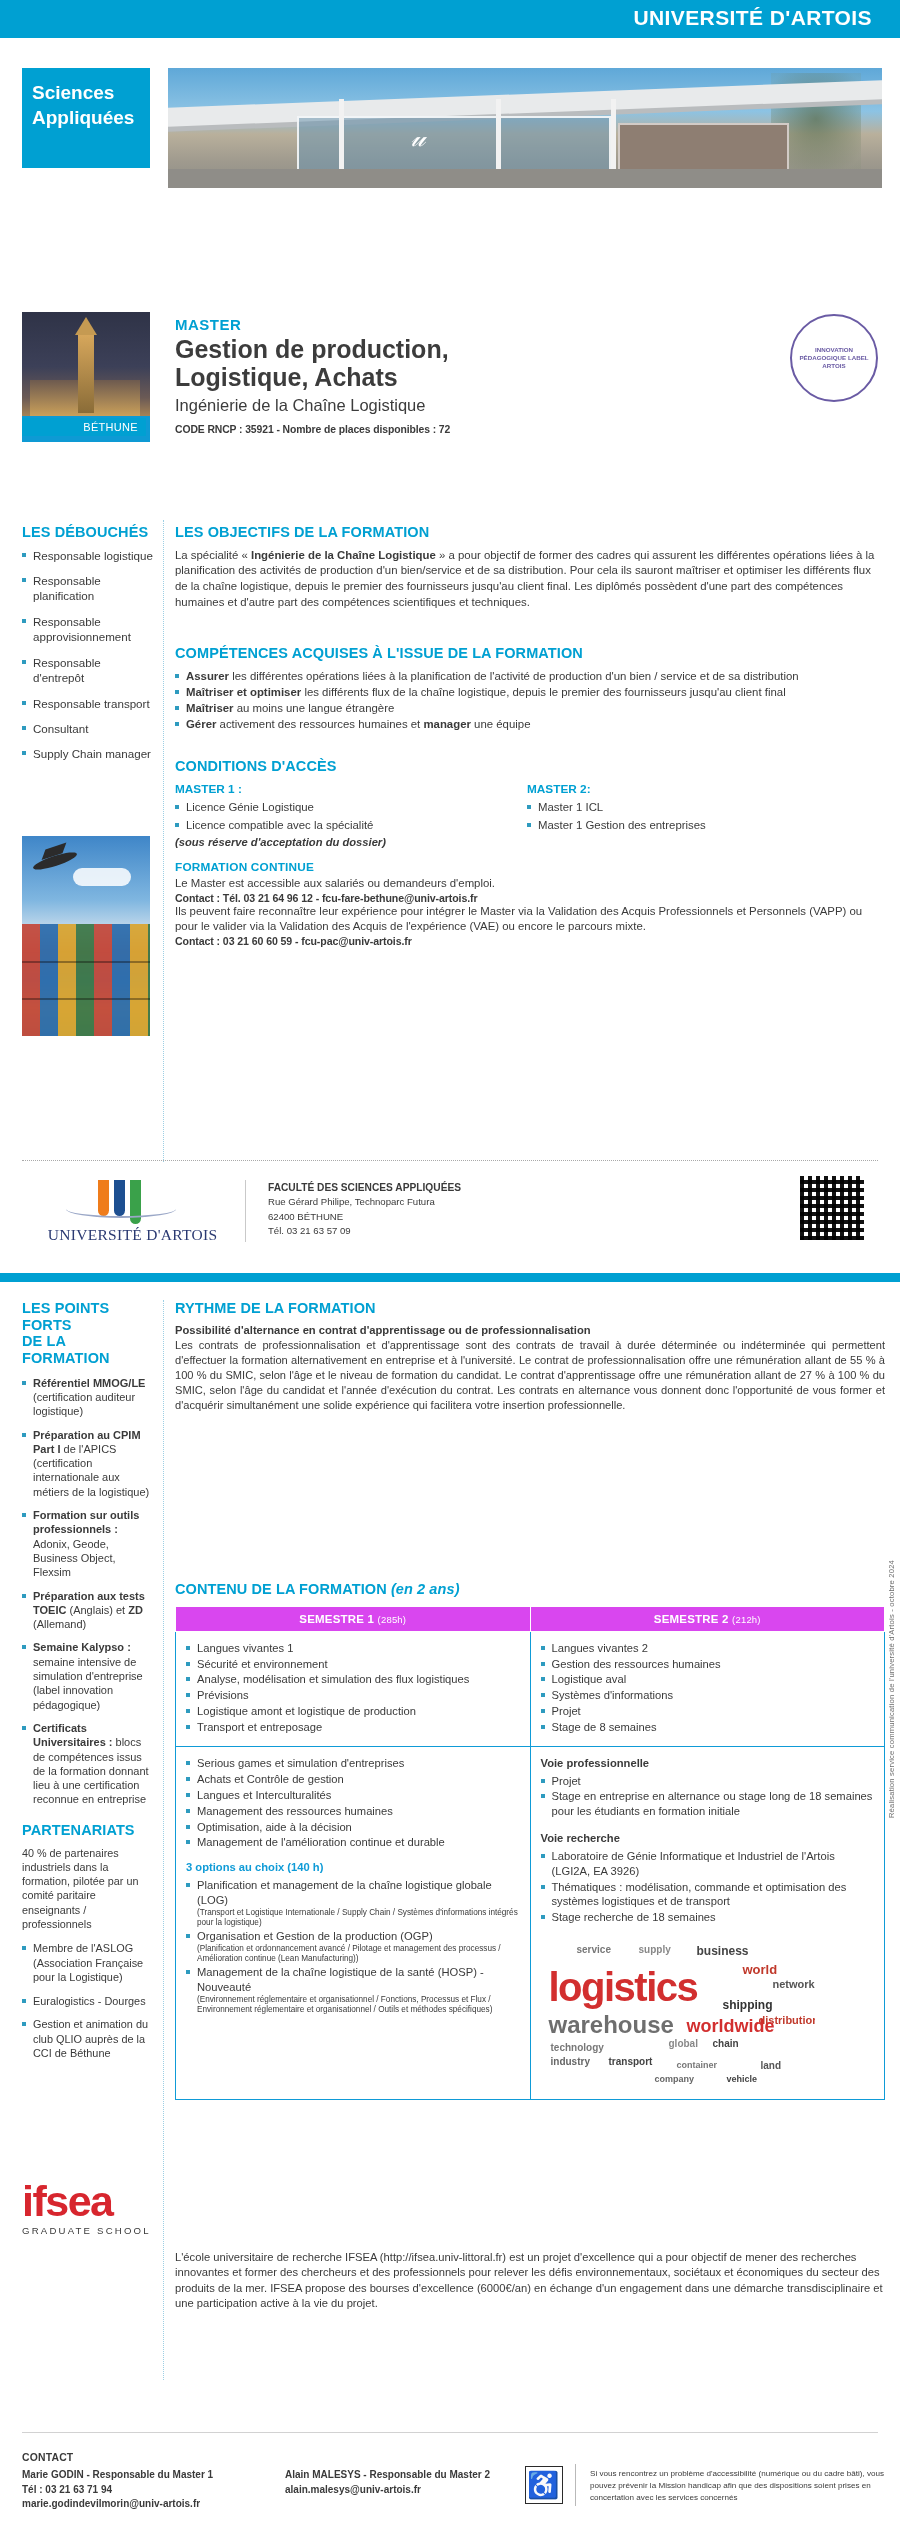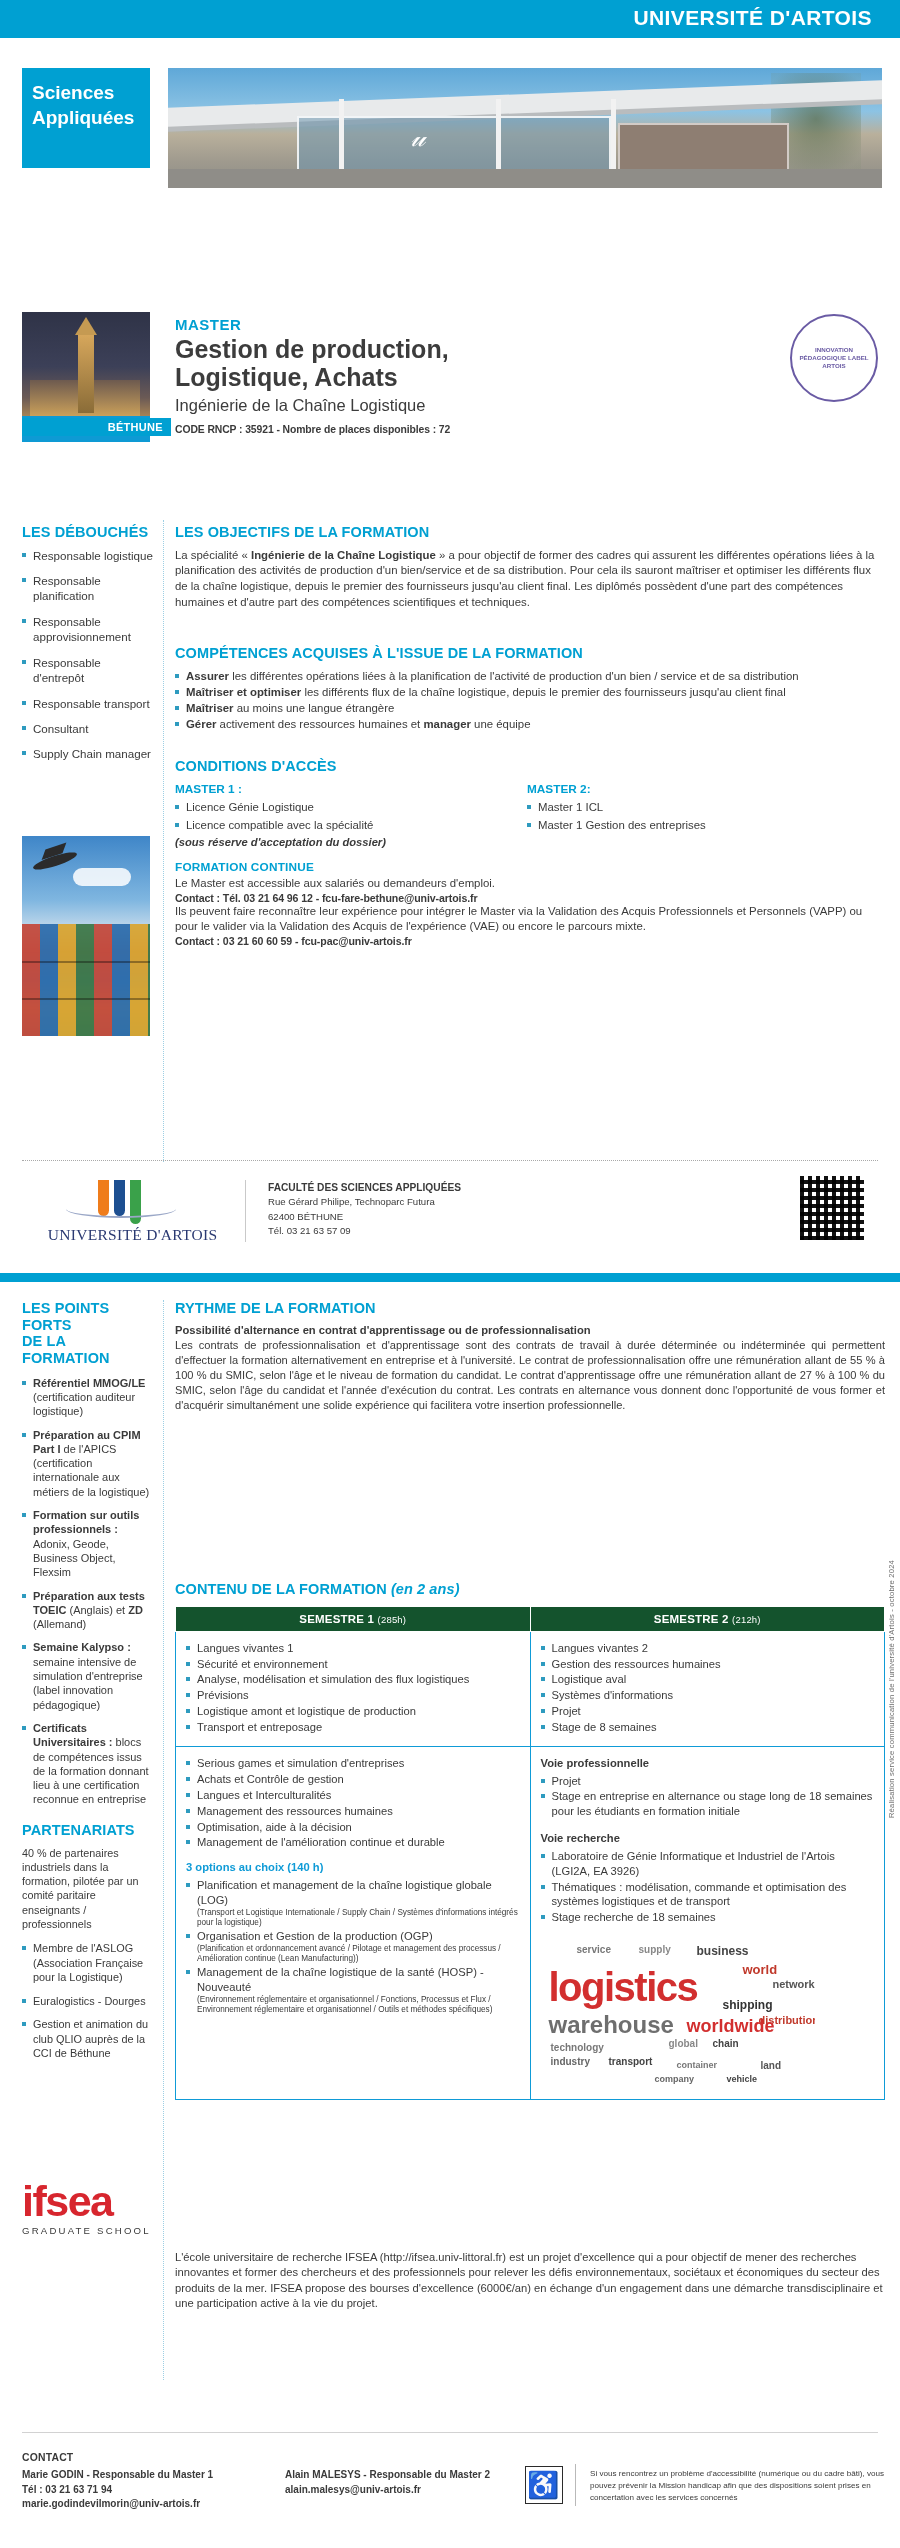--- a/index.html
+++ b/index.html
@@ -83,22 +83,22 @@
   }
   .bethune-photo .roofs {
     position:absolute; left:6%; bottom:20%; width:86%; height:28%;
     background:linear-gradient(#6d5a4f,#caa05a);
   }
   .bethune-photo .water {
     position:absolute; left:0; bottom:0; width:100%; height:20%;
     background:#0e9ad4;
   }
   .bethune-label {
-    position:absolute; left:22px; top:418px; width:149px;
-    background:#00a0d2; color:#fff; font-size:11px; font-weight:bold;
+    position:absolute; left:22px; top:418px; width:124px;
+    background:#00a0d2; color:#fff; font-size:11px; font-weight:normal;
     text-align:right; padding:3px 8px; letter-spacing:.3px;
   }
 
   
   .cargo-photo {
     position:absolute; left:22px; top:836px; width:128px; height:200px;
     background:linear-gradient(#3f86c8 0%, #7fb6e0 32%, #bcd6ea 45%, #b14a43 58%, #2f6fae 72%, #c7a437 86%, #4b7c53 100%);
     overflow:hidden;
   }
   .cargo-photo .plane {
@@ -211,21 +211,21 @@
   #partenariats .body-txt { font-size:10.8px; line-height:1.32; }
   #partenariats ul.bl > li { margin-bottom:9px; font-size:10.9px; }
 
   #rythme { top:1300px; }
   #rythme .body-txt { font-size:11.1px; line-height:1.36; text-align:justify; }
   #rythme .lead { font-weight:bold; font-size:11.2px; margin-bottom:2px; }
 
   #contenu { top:1581px; }
   .grid-tbl { width:710px; border-collapse:collapse; table-layout:fixed; margin-top:8px; }
   .grid-tbl th {
-    background:#14532d; color:#fff; font-size:11.5px; font-weight:bold;
+    background:#d946ef; color:#fff; font-size:11.5px; font-weight:bold;
     padding:6px 4px; text-align:center; border:1px solid #ffffff;
     letter-spacing:.2px;
   }
   .grid-tbl th .hrs { font-size:9.5px; font-weight:normal; }
   .grid-tbl td {
     vertical-align:top; padding:9px 10px 10px 10px; border:1px solid #0f9bd7;
     font-size:11.2px; line-height:1.3;
   }
   .grid-tbl td ul.bl > li { font-size:11.2px; margin-bottom:1px; }
   .opt-head { color:#0f9bd7; font-weight:bold; font-size:11.2px; margin:10px 0 3px 0; }

